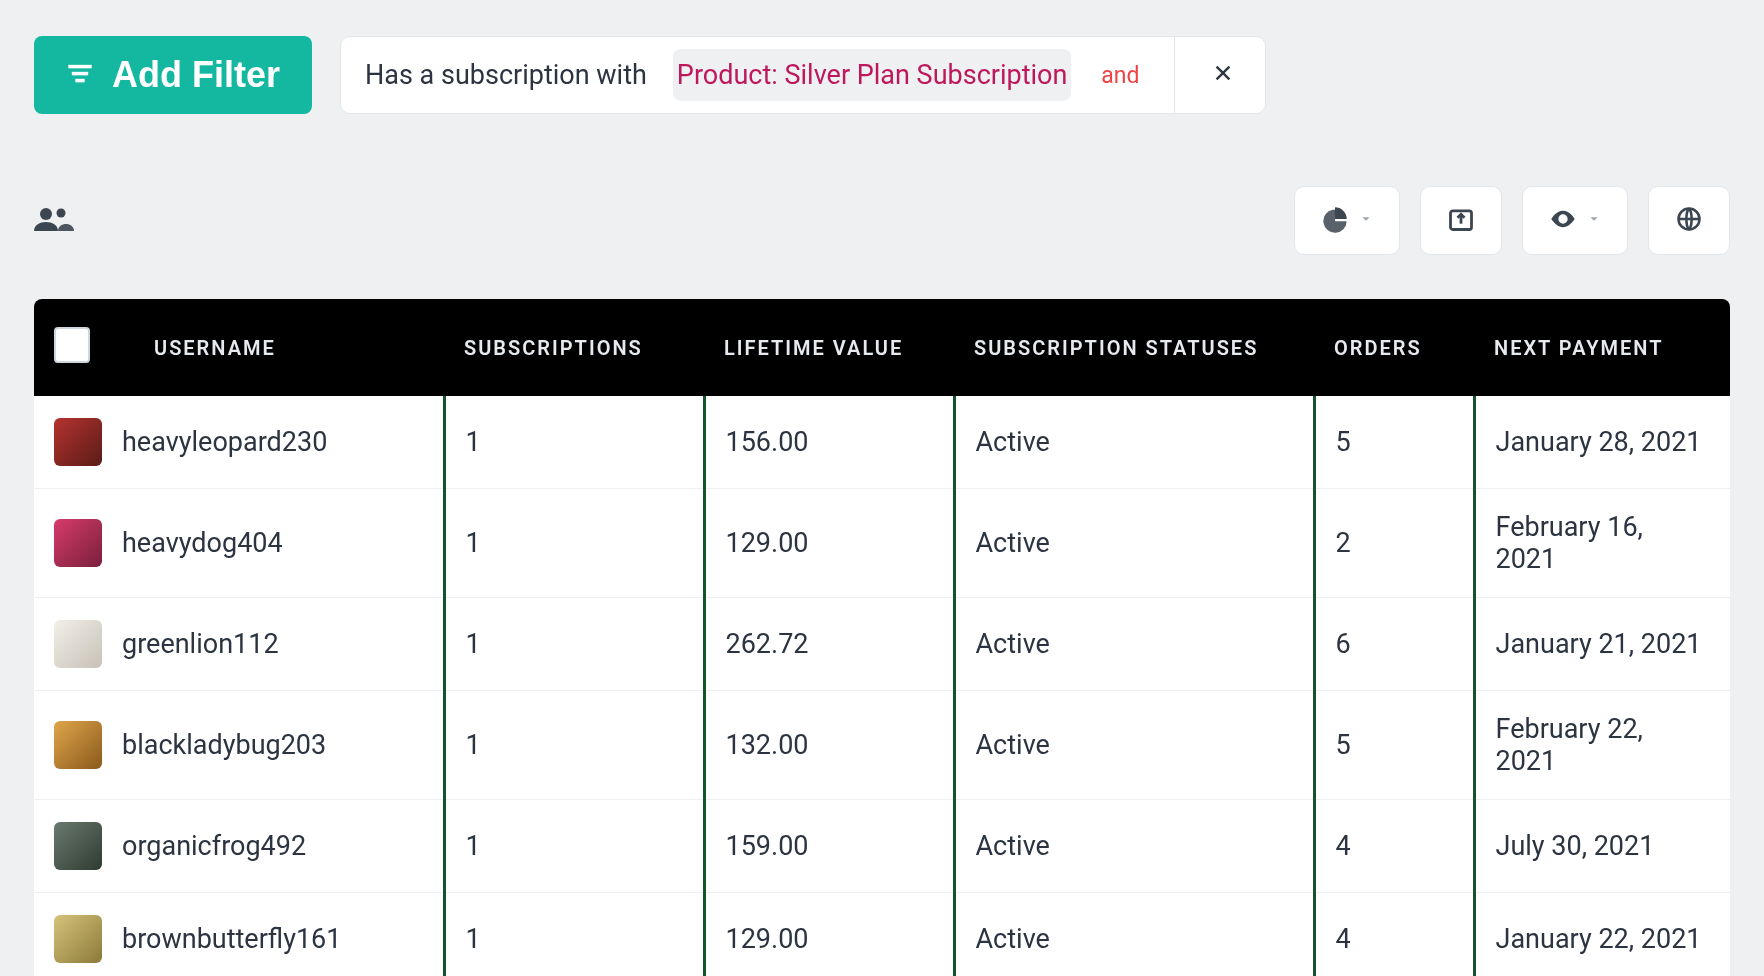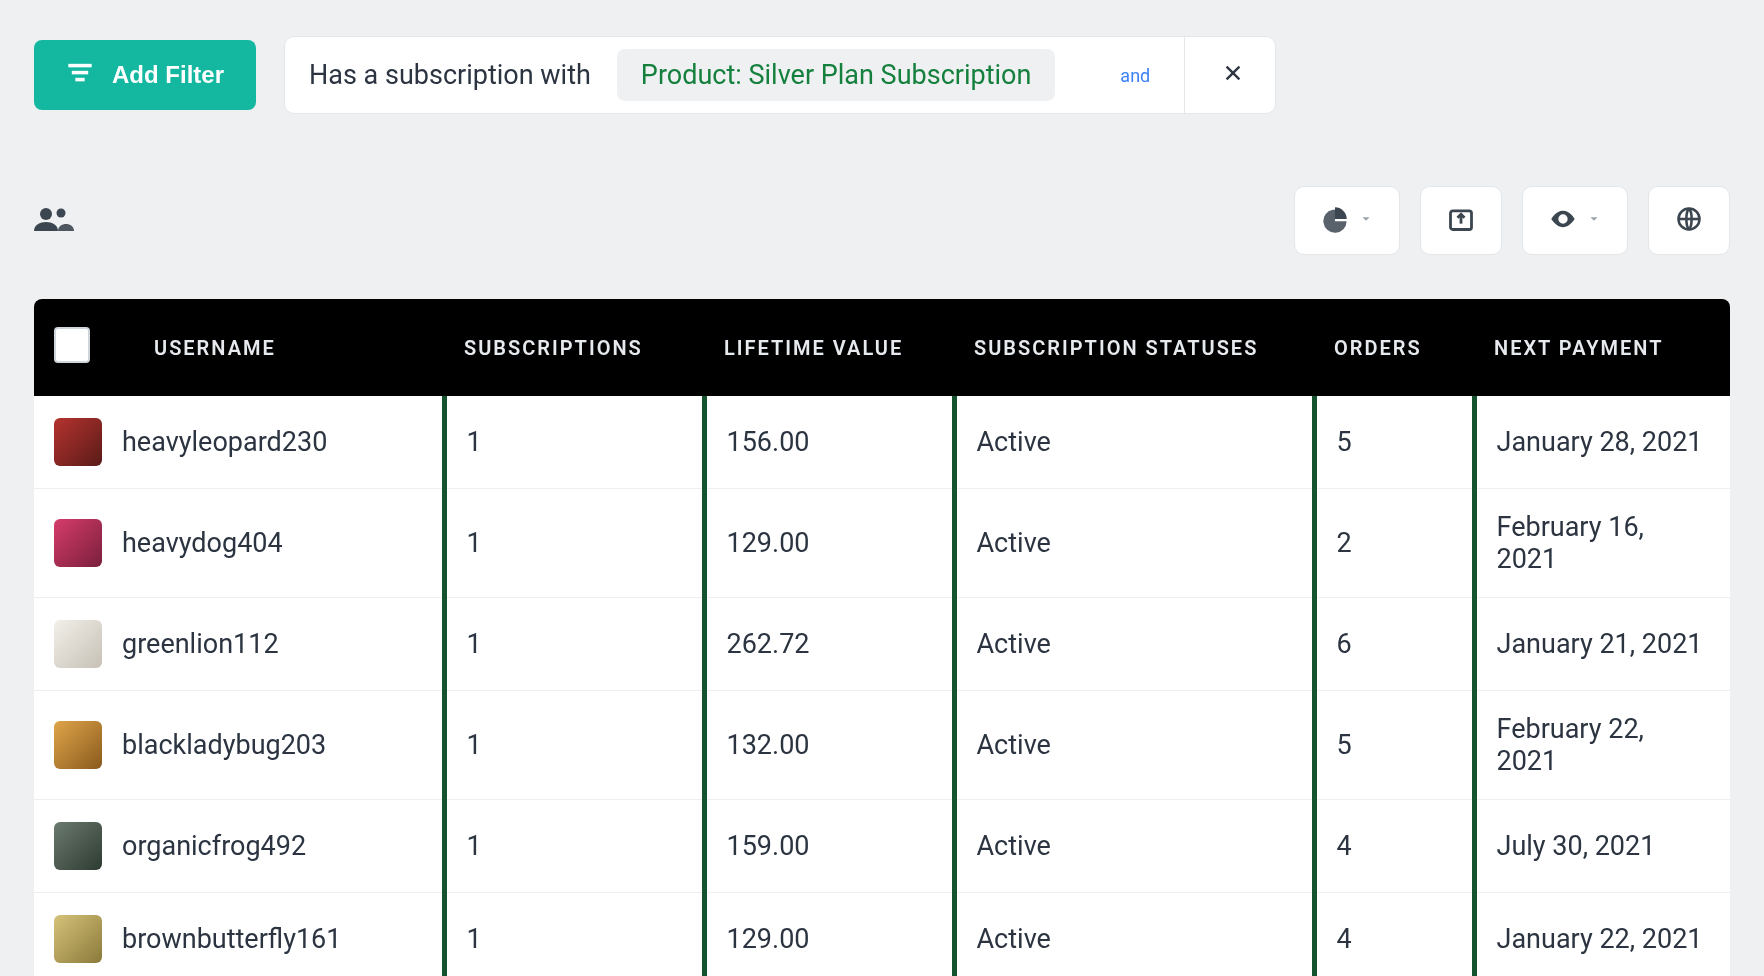--- a/index.html
+++ b/index.html
@@ -12,34 +12,34 @@
     padding: 36px 34px 0 34px;
     overflow: hidden;
   }
 
   
   .filter-bar { display: flex; align-items: center; gap: 28px; }
 
   .add-filter-btn {
     display: inline-flex; align-items: center; gap: 18px;
     background: #14b8a1; color: #fff; border: none; border-radius: 8px;
-    padding: 18px 32px; font-size: 24px; font-weight: 600; cursor: pointer;
+    padding: 18px 32px; font-size: 36px; font-weight: 600; cursor: pointer;
   }
   .add-filter-btn svg { width: 28px; height: 28px; }
 
   .filter-pill {
     display: inline-flex; align-items: center; gap: 26px;
     background: #fff; border: 1px solid #e4e7ea; border-radius: 10px;
     padding: 12px 24px; font-size: 27px; color: #2b3440;
   }
   .filter-chip {
-    background: #eef0f2; border-radius: 8px; padding: 10px 24px;
-    color: #15803d; font-size: 27px;
-  }
-  .filter-and { color: #3b82f6; font-size: 18px; padding: 0 4px; margin-left: 35px; }
+    background: #eef0f2; border-radius: 8px; padding: 10px 4px;
+    color: #be185d; font-size: 27px;
+  }
+  .filter-and { color: #ef4444; font-size: 23px; padding: 0 4px; }
   .filter-sep { width: 1px; align-self: stretch; background: #e4e7ea; margin: -12px 4px; }
   .filter-close {
     display: inline-flex; align-items: center; justify-content: center;
     width: 36px; height: 36px; cursor: pointer; color: #2b3440;
   }
   .filter-close svg { width: 22px; height: 22px; }
 
   
   .summary-row {
     display: flex; align-items: center; justify-content: space-between;
@@ -61,21 +61,21 @@
   
   .table-wrap { margin-top: 44px; border-radius: 8px; overflow: hidden; background: #fff; }
   table { width: 100%; border-collapse: collapse; table-layout: fixed; }
   thead th {
     background: #000000; color: #e6eaee; font-weight: 600;
     font-size: 20px; letter-spacing: 2px; text-align: left;
     padding: 28px 20px; text-transform: uppercase;
   }
   tbody td {
     font-size: 27px; color: #2b3440; padding: 22px 20px;
-    border-top: 1px solid #edf0f2; border-right: 5px solid #14532d;
+    border-top: 1px solid #edf0f2; border-right: 3px solid #14532d;
     background: #fff; vertical-align: middle;
   }
   tbody td:last-child { border-right: none; }
   tbody tr:first-child td { border-top: none; }
   .col-check { width: 100px; text-align: center; }
   .col-user  { width: 310px; }
   .col-subs  { width: 260px; }
   .col-ltv   { width: 250px; }
   .col-stat  { width: 360px; }
   .col-ord   { width: 160px; }

